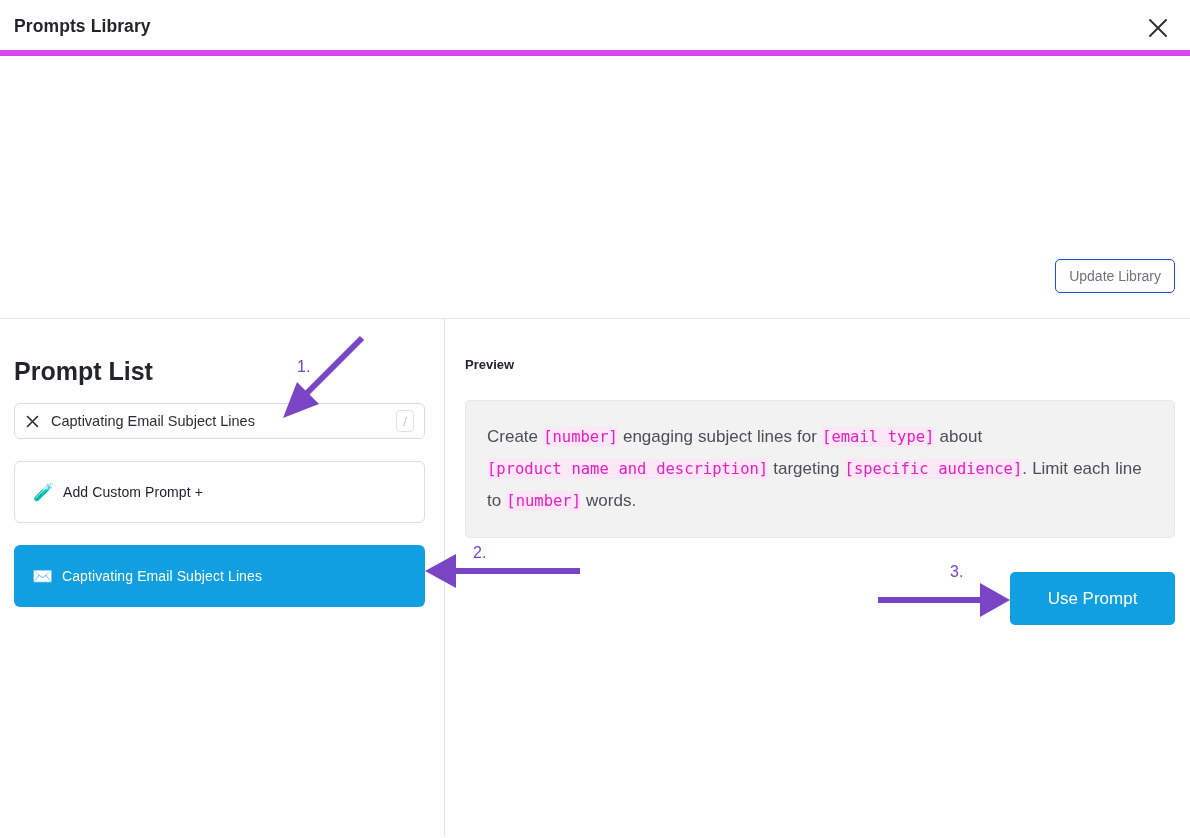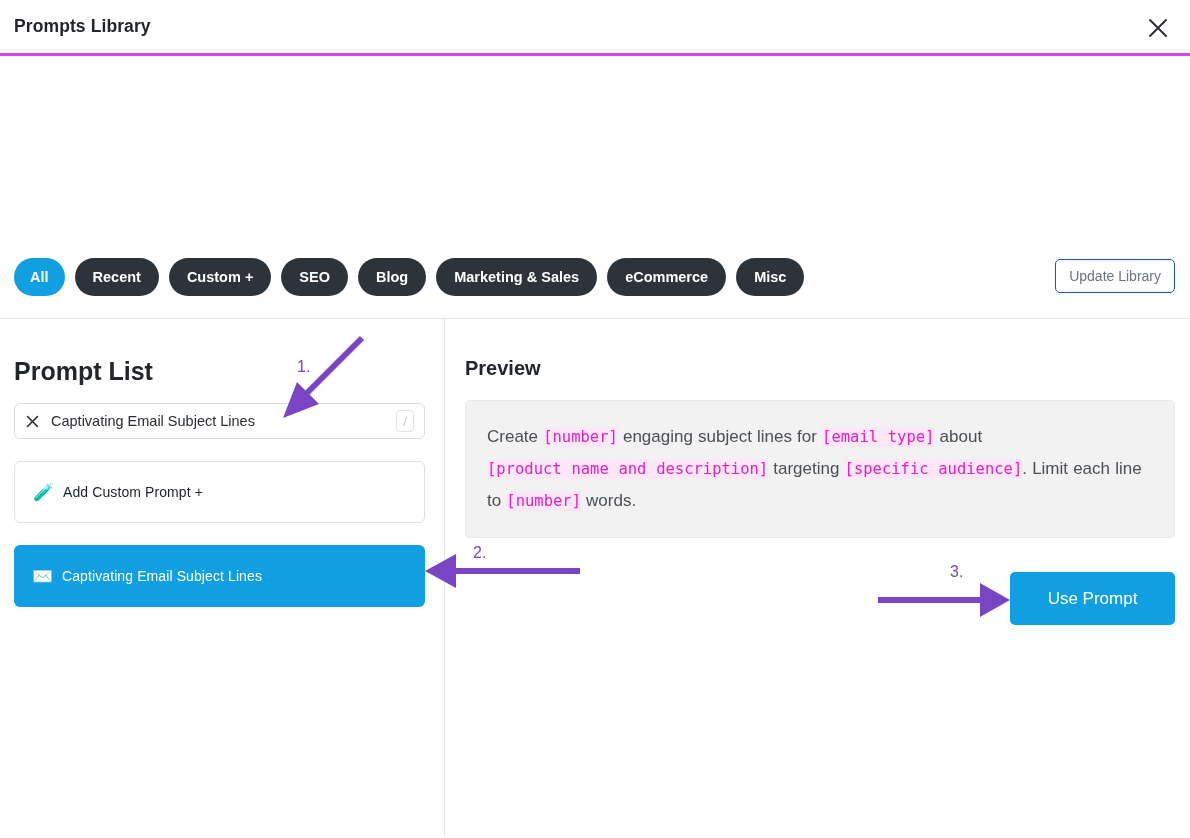--- a/index.html
+++ b/index.html
@@ -17,21 +17,21 @@
     -webkit-font-smoothing: antialiased;
   }
 
   
   #titlebar {
     position: absolute;
     left: 0; top: 0;
     width: 1190px;
     height: 56px;
     background: #ffffff;
-    border-bottom: 3px solid #d946ef;
+    border-bottom: 6px solid #d946ef;
     box-sizing: border-box;
   }
   #title-text {
     position: absolute;
     left: 14px;
     top: 16px;
     font-size: 17.5px;
     font-weight: 700;
     letter-spacing: 0.1px;
     color: #22262b;
@@ -230,21 +230,21 @@
     position: absolute;
     left: 445px;
     top: 319px;
     width: 745px;
     height: 519px;
   }
   #preview-heading {
     position: absolute;
     left: 20px;
     top: 38px;
-    font-size: 20px;
+    font-size: 13px;
     font-weight: 700;
     color: #22262b;
   }
   #preview-box {
     position: absolute;
     left: 20px;
     top: 81px;
     width: 710px;
     min-height: 118px;
     background: #f2f2f3;
@@ -310,30 +310,20 @@
 <div id="titlebar">
   <div id="title-text">Prompts Library</div>
   <div id="close-btn">
     <svg width="24" height="24" viewBox="0 0 24 24">
       <path d="M4 4 L20 20 M20 4 L4 20" stroke="#2a2e33" stroke-width="1.9" fill="none" stroke-linecap="round"></path>
     </svg>
   </div>
 </div>
 
 <div id="filters-row">
-  <div id="pill-strip">
-    <div class="pill active">All</div>
-    <div class="pill">Recent</div>
-    <div class="pill">Custom +</div>
-    <div class="pill">SEO</div>
-    <div class="pill">Blog</div>
-    <div class="pill">Marketing &amp; Sales</div>
-    <div class="pill">eCommerce</div>
-    <div class="pill">Misc</div>
-  </div>
   <div id="update-library-btn">Update Library</div>
 </div>
 
 <div id="h-divider"></div>
 <div id="v-divider"></div>
 
 <div id="left-pane">
   <div id="prompt-list-heading">Prompt List</div>
 
   <div id="search-box">

